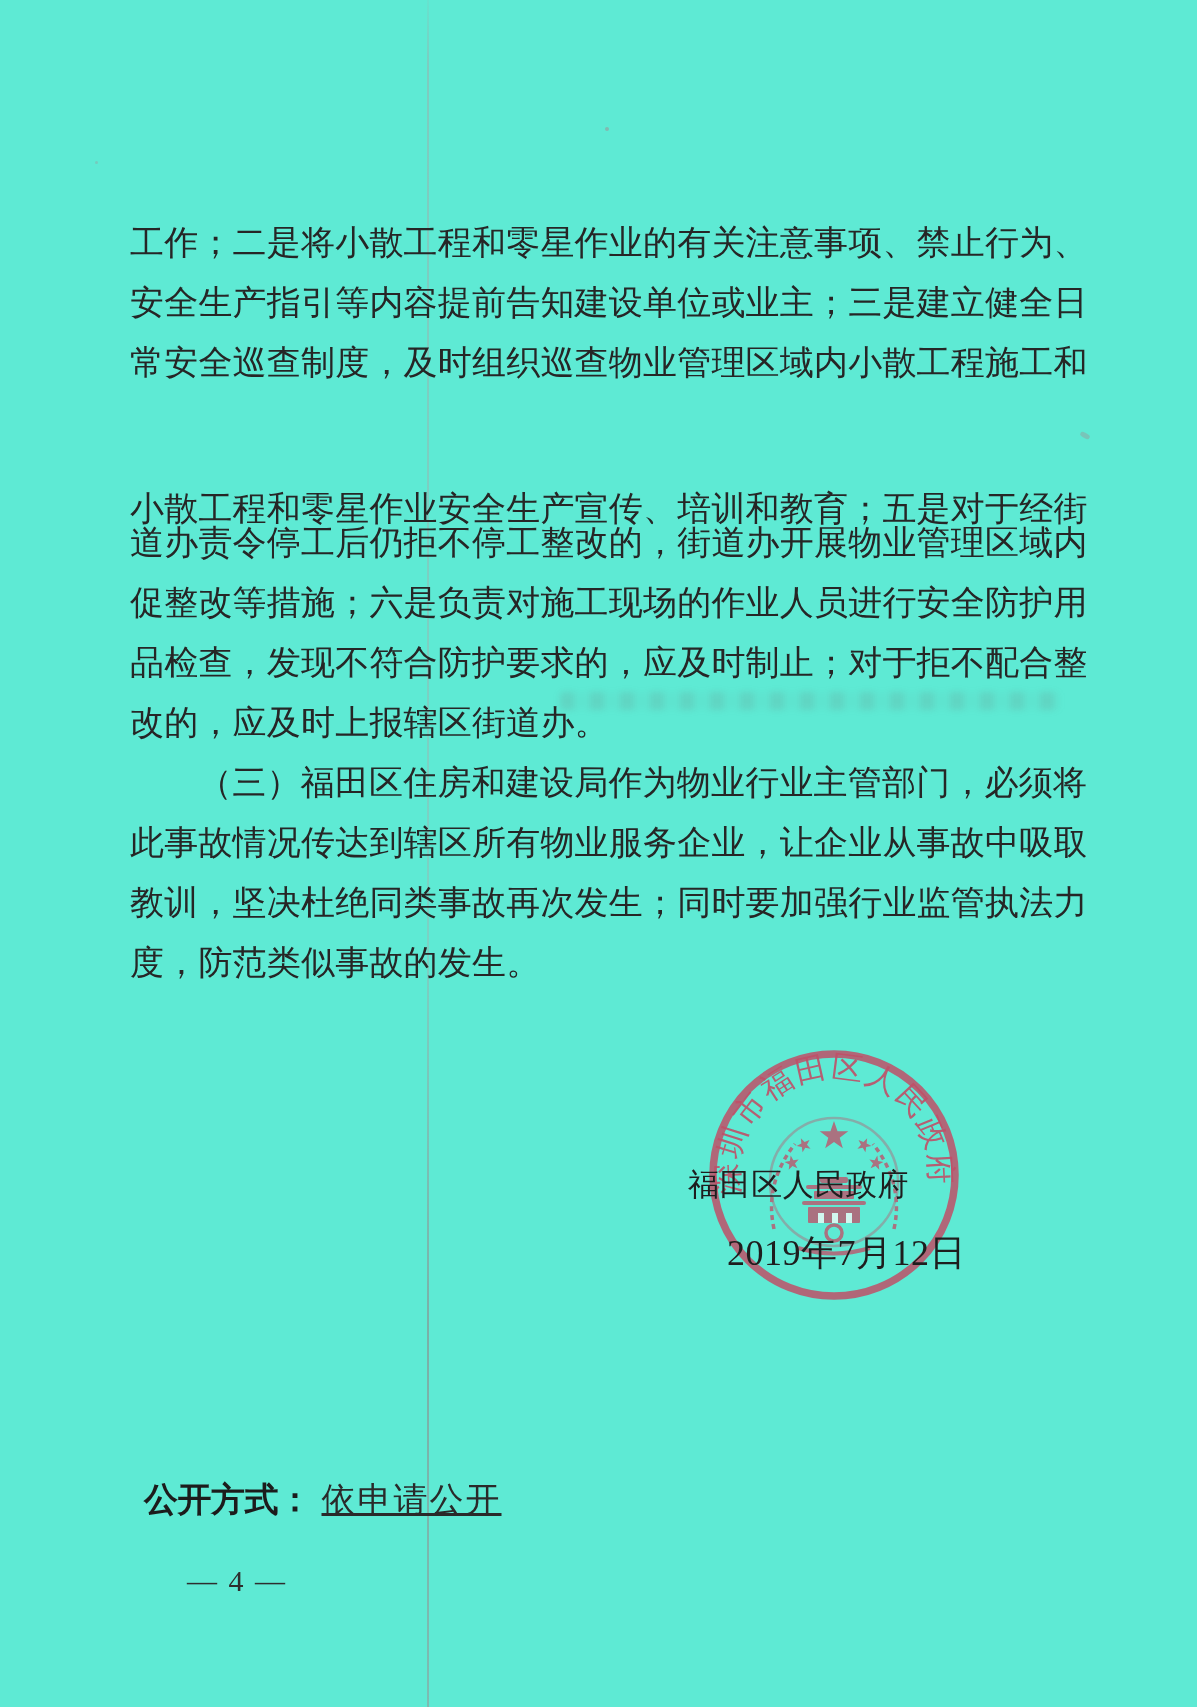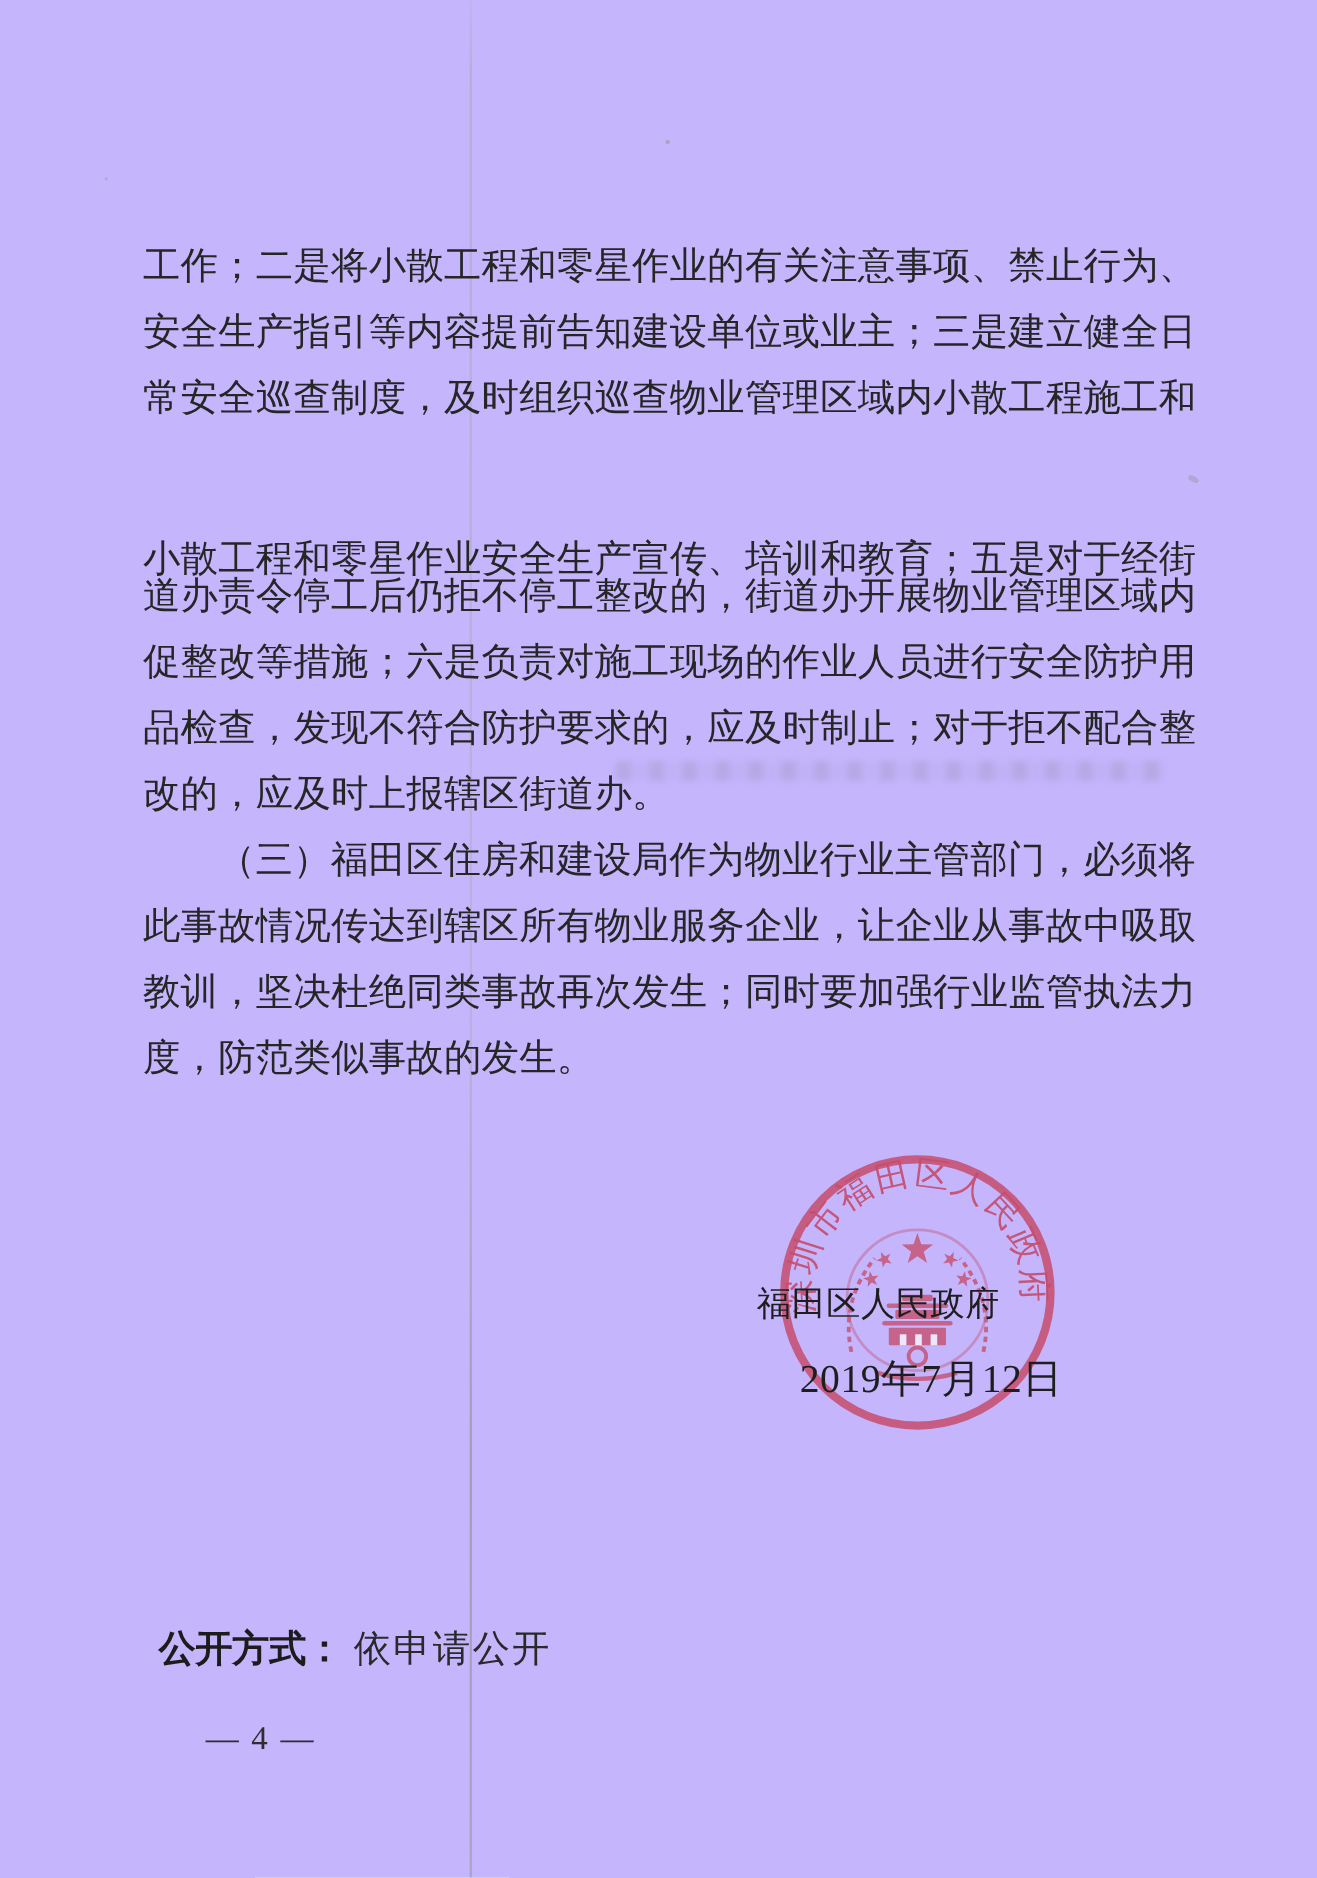--- a/index.html
+++ b/index.html
@@ -1,20 +1,20 @@
 <!DOCTYPE html>
 <html><head>
 <meta charset="utf-8">
 <style>
   html,body{margin:0;padding:0;background:#e8e8e6;}
   .page{
     position:relative;
     width:1197px;height:1707px;
     margin:0 auto;
-    background:#c4b5fd;
+    background:#5eead4;
     overflow:hidden;
     font-family:"Liberation Serif","DejaVu Serif",serif;
     color:#262626;
   }
   
   .fold-line{
     position:absolute;left:427px;top:0;width:2px;height:1707px;
     background:linear-gradient(to bottom,
       rgba(165,165,165,.10) 0%,
       rgba(165,165,165,.45) 4%,
@@ -32,21 +32,21 @@
   .body-line.short{text-align:center;text-align-last:left;}
   .body-line.indent{text-indent:2em;}
   .seal{position:absolute;left:702px;top:1043px;width:264px;height:264px;opacity:.93;}
   .sig-line{
     position:absolute;color:#1e1e1e;white-space:nowrap;
   }
   .sig-authority{left:688px;top:1166px;font-size:31px;letter-spacing:.6px;line-height:38px;}
   .sig-date{left:727px;top:1234px;font-size:36px;letter-spacing:.5px;line-height:38px;}
   .footer-row{position:absolute;left:144px;top:1477px;font-size:34px;line-height:44px;white-space:nowrap;}
   .footer-label{font-family:"Liberation Sans","DejaVu Sans",sans-serif;font-weight:bold;letter-spacing:-.5px;color:#1c1c1c;}
-  .footer-value{font-family:"Liberation Serif","DejaVu Serif",serif;letter-spacing:2px;color:#2a2a2a;margin-left:10px;}
+  .footer-value{font-family:"Liberation Serif","DejaVu Serif",serif;letter-spacing:2px;color:#2a2a2a;margin-left:10px;text-decoration:underline;}
   .page-number{position:absolute;left:187px;top:1563px;font-size:30px;line-height:36px;letter-spacing:2px;color:#2e2e2e;white-space:nowrap;}
   
   .bleed-smudge{
     position:absolute;left:560px;top:692px;width:500px;height:18px;
     background:repeating-linear-gradient(90deg,
       rgba(110,110,110,.16) 0 14px, rgba(110,110,110,.04) 14px 30px);
     filter:blur(3px);border-radius:4px;
   }
   .speck{position:absolute;background:#9a9a9a;border-radius:50%;}
   .speck-a{left:605px;top:127px;width:4px;height:4px;opacity:.6;}

